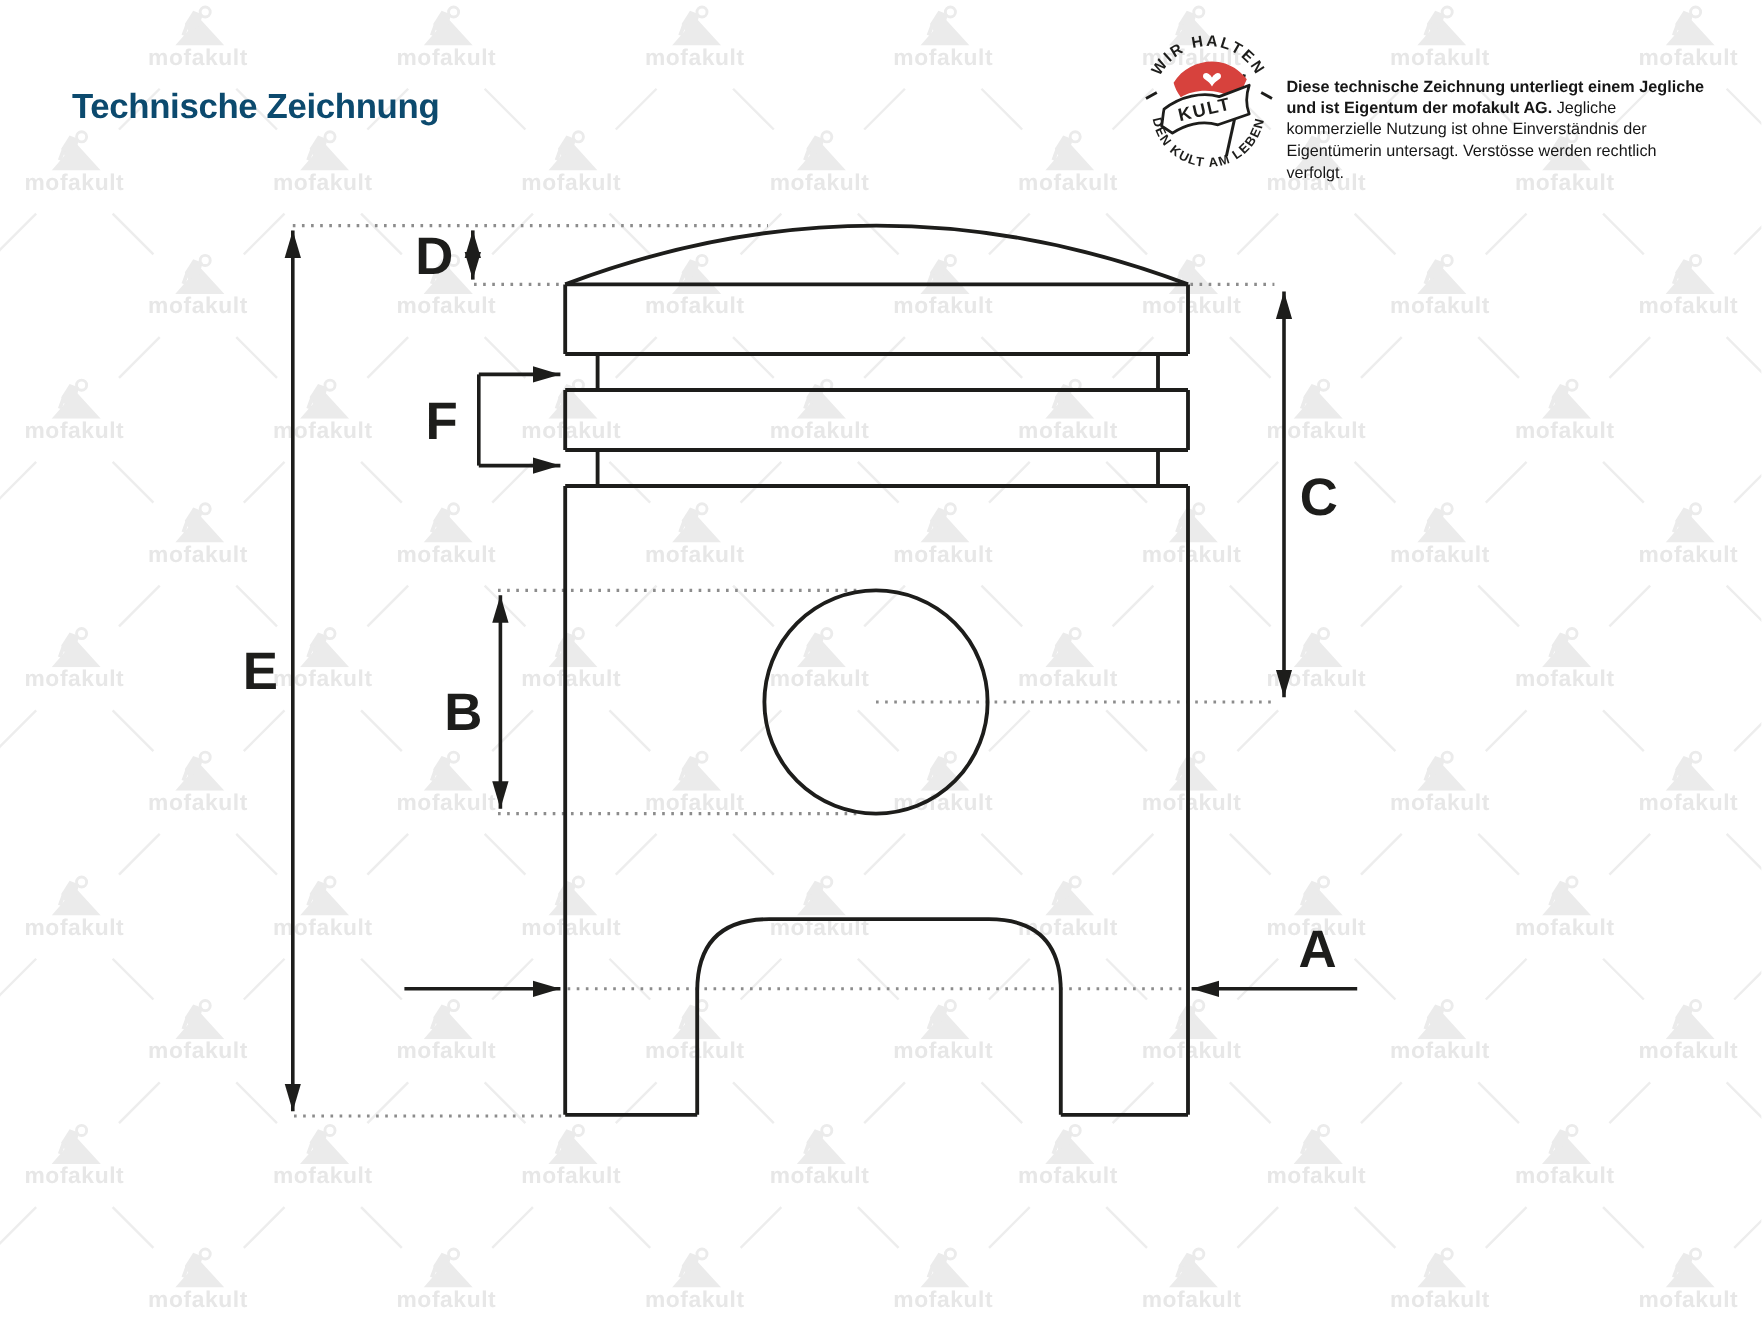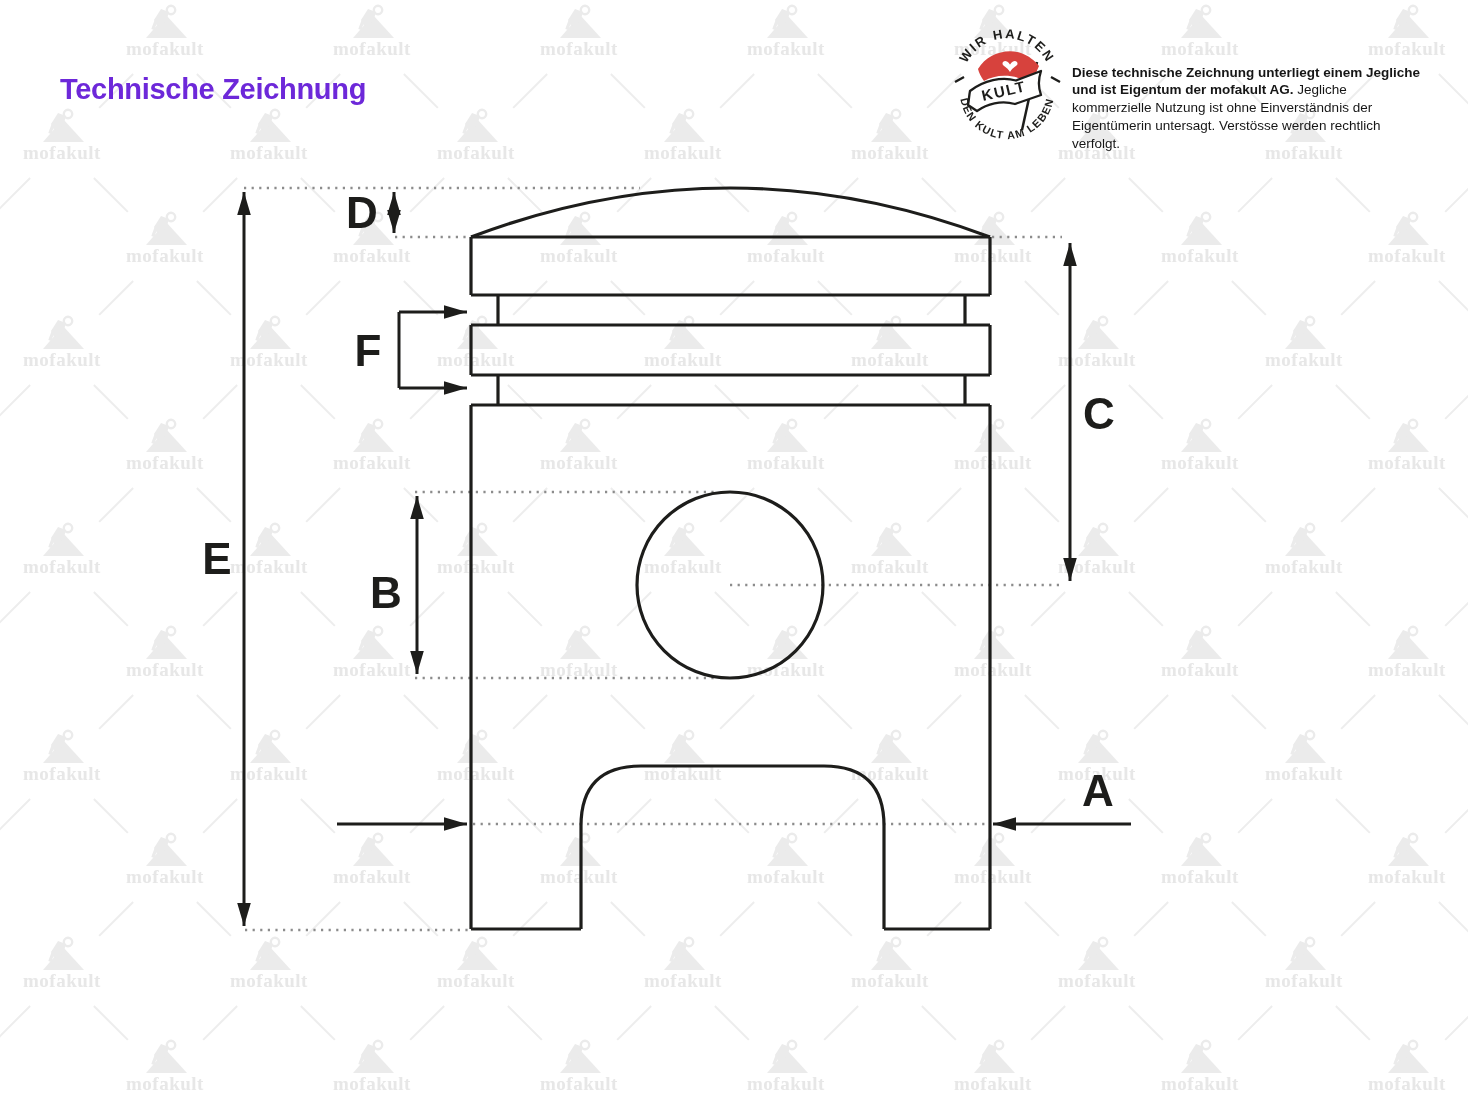--- a/index.html
+++ b/index.html
@@ -1,26 +1,26 @@
 <!DOCTYPE html>
 <html><head>
 <meta charset="utf-8">
 <style>
   html,body{margin:0;padding:0;background:#fff;}
   .page{position:relative;width:1468px;height:1101px;background:#ffffff;overflow:hidden;
         font-family:"Liberation Sans",sans-serif;}
   
-  .wm-layer{position:absolute;inset:0;z-index:0;font-family:Liberation Serif, serif;}
+  .wm-layer{position:absolute;inset:0;z-index:0;}
   .wm-cluster{position:absolute;width:120px;text-align:center;}
   .wm-icon{display:block;margin:0 auto;}
   .wm-text{font-size:19px;font-weight:700;letter-spacing:.5px;color:#e7e7e7;line-height:22px;}
   .wm-slash{position:absolute;width:48px;height:1.6px;background:#ededed;}
   
   .title{position:absolute;left:60px;top:54px;font-size:29px;font-weight:800;
-         color:#6d28d9;letter-spacing:-.3px;z-index:2;white-space:nowrap;}
+         color:#0c4a6e;letter-spacing:-.3px;z-index:2;white-space:nowrap;}
   .copyright{position:absolute;left:1072px;top:50px;width:356px;font-size:13.5px;
              line-height:1.33;color:#161616;z-index:2;}
   .copyright b{font-weight:700;}
   .badge{position:absolute;left:951px;top:24px;z-index:2;}
   
   .drawing{position:absolute;left:0;top:0;z-index:1;}
   .outline{stroke:#1d1d1b;stroke-width:3.2;fill:none;stroke-linejoin:miter;}
   .dotline{stroke:#8c8c8c;stroke-width:2.6;fill:none;stroke-dasharray:2.2 5.4;}
   .dimline{stroke:#1d1d1b;stroke-width:3;fill:none;}
   text.dim{font-family:"Liberation Sans",sans-serif;font-weight:700;font-size:44px;fill:#1d1d1b;

